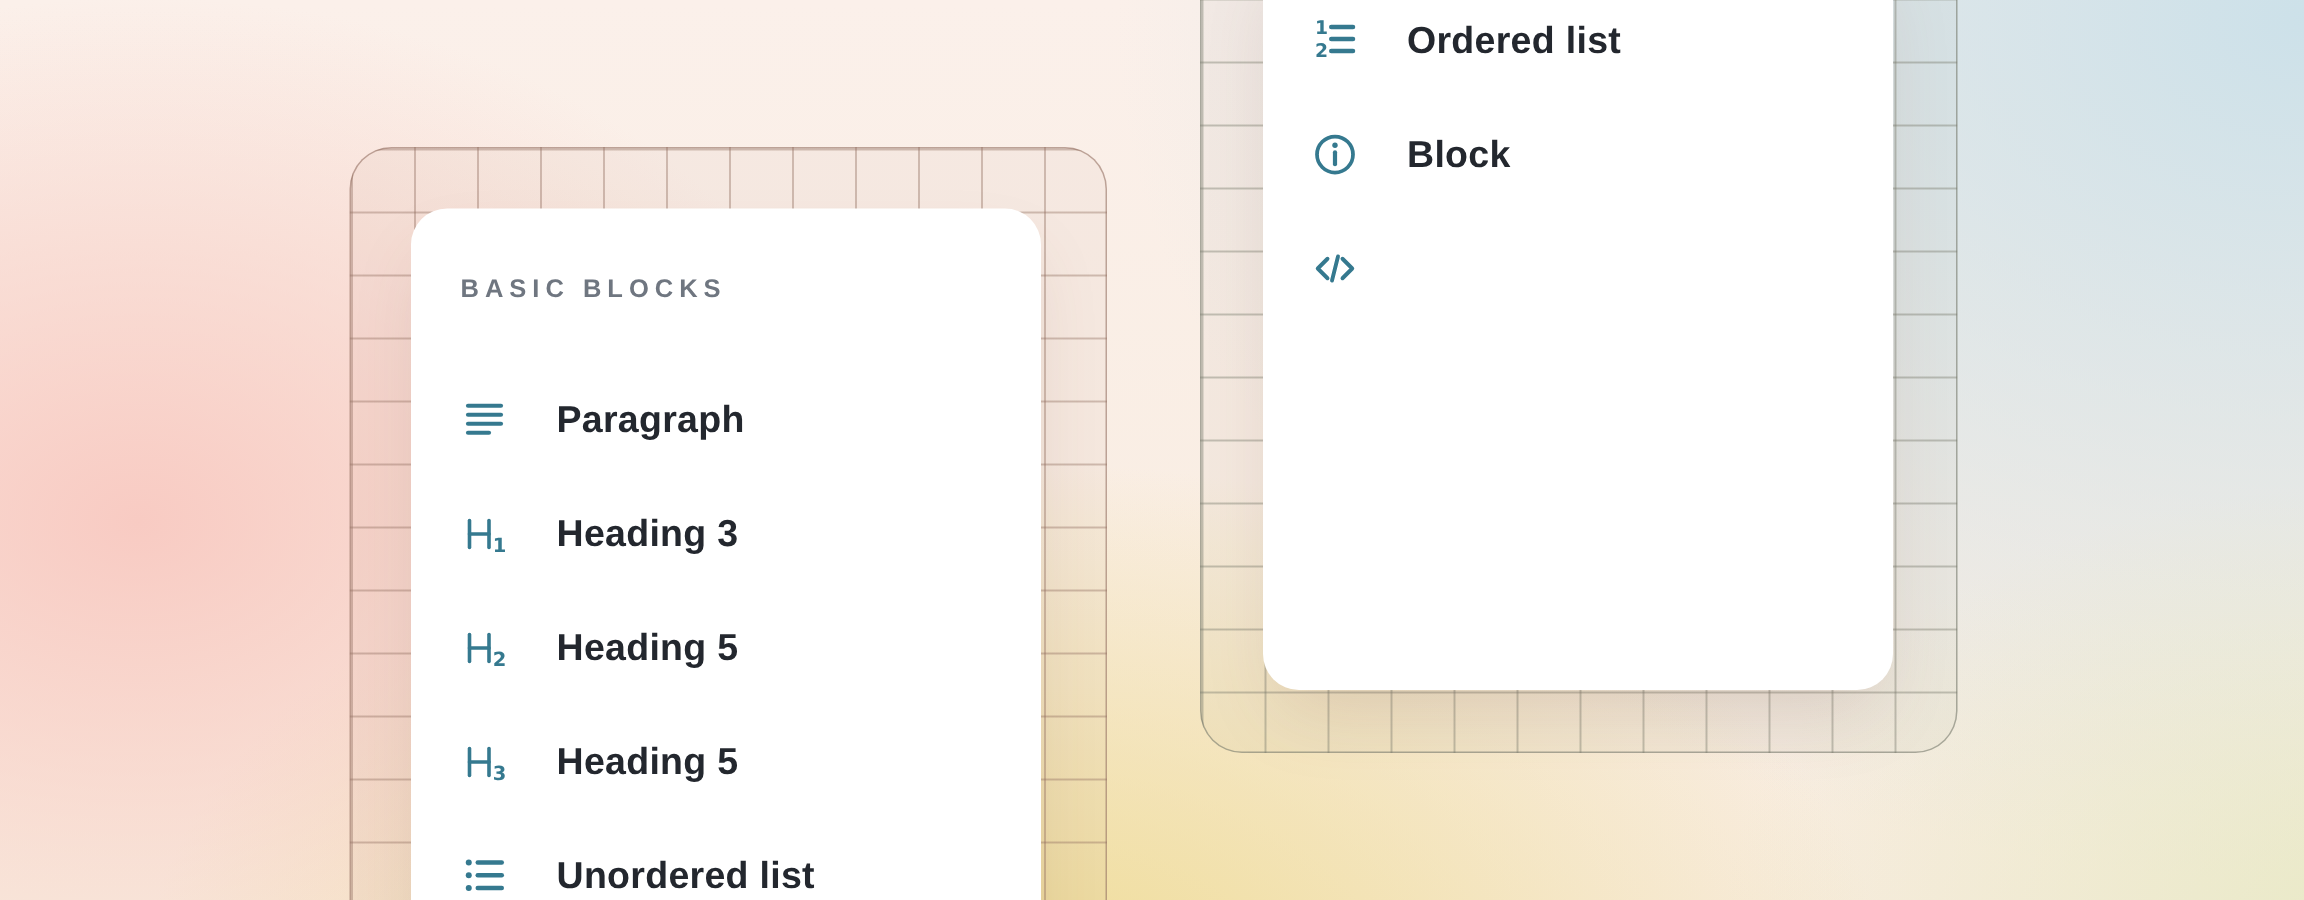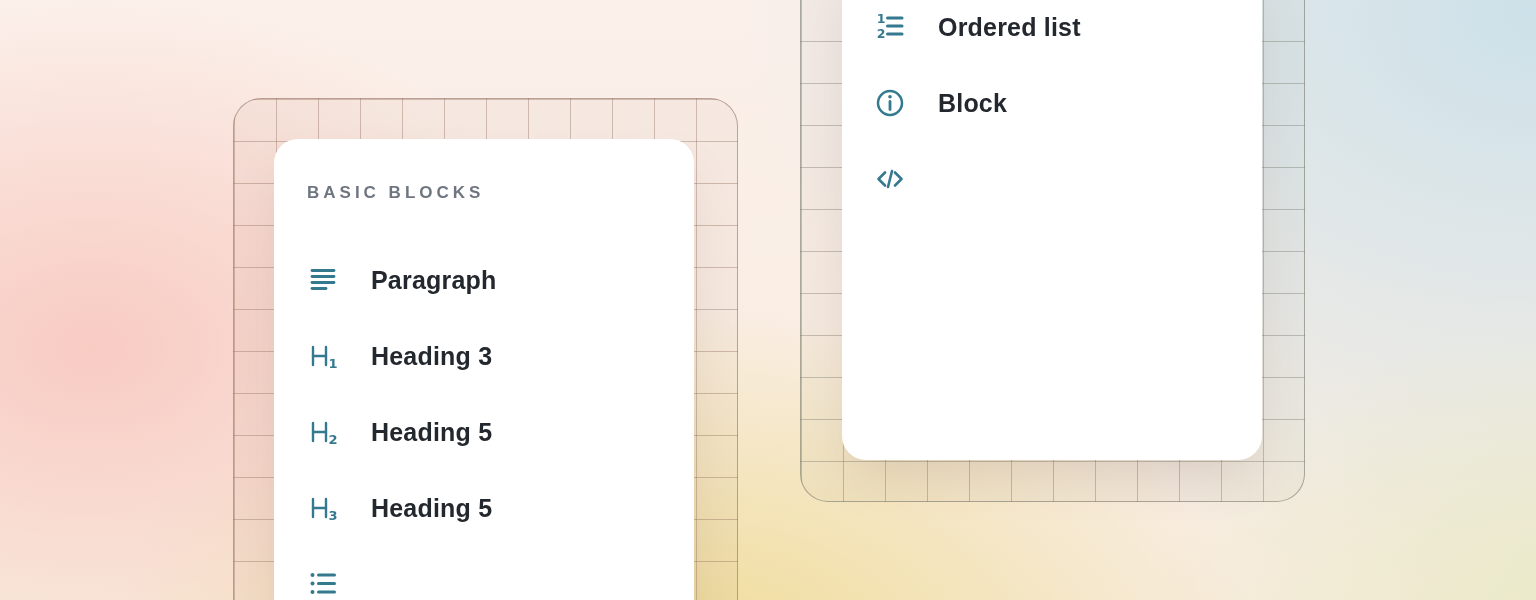--- a/index.html
+++ b/index.html
@@ -122,20 +122,21 @@
           <circle class="fl" cx="5.5" cy="7" r="2"></circle>
             <circle class="fl" cx="5.5" cy="15.5" r="2"></circle>
             <circle class="fl" cx="5.5" cy="24" r="2"></circle>
           <g class="st" stroke-width="3">
             <line x1="11.5" y1="7" x2="27.5" y2="7"></line>
               <line x1="11.5" y1="15.5" x2="27.5" y2="15.5"></line>
               <line x1="11.5" y1="24" x2="27.5" y2="24"></line>
           </g>
         </svg>
       </span>
+      <span class="label">Unordered list</span>
     </div>
   </div>
 
   <div class="card card-right">
 
     <div class="menu-item">
       <span class="icon">
         <svg viewBox="0 0 32 32">
           <text class="dg" x="7" y="11.5" text-anchor="middle" font-size="12.5">1</text>
           <text class="dg" x="7" y="27" text-anchor="middle" font-size="12.5">2</text>

